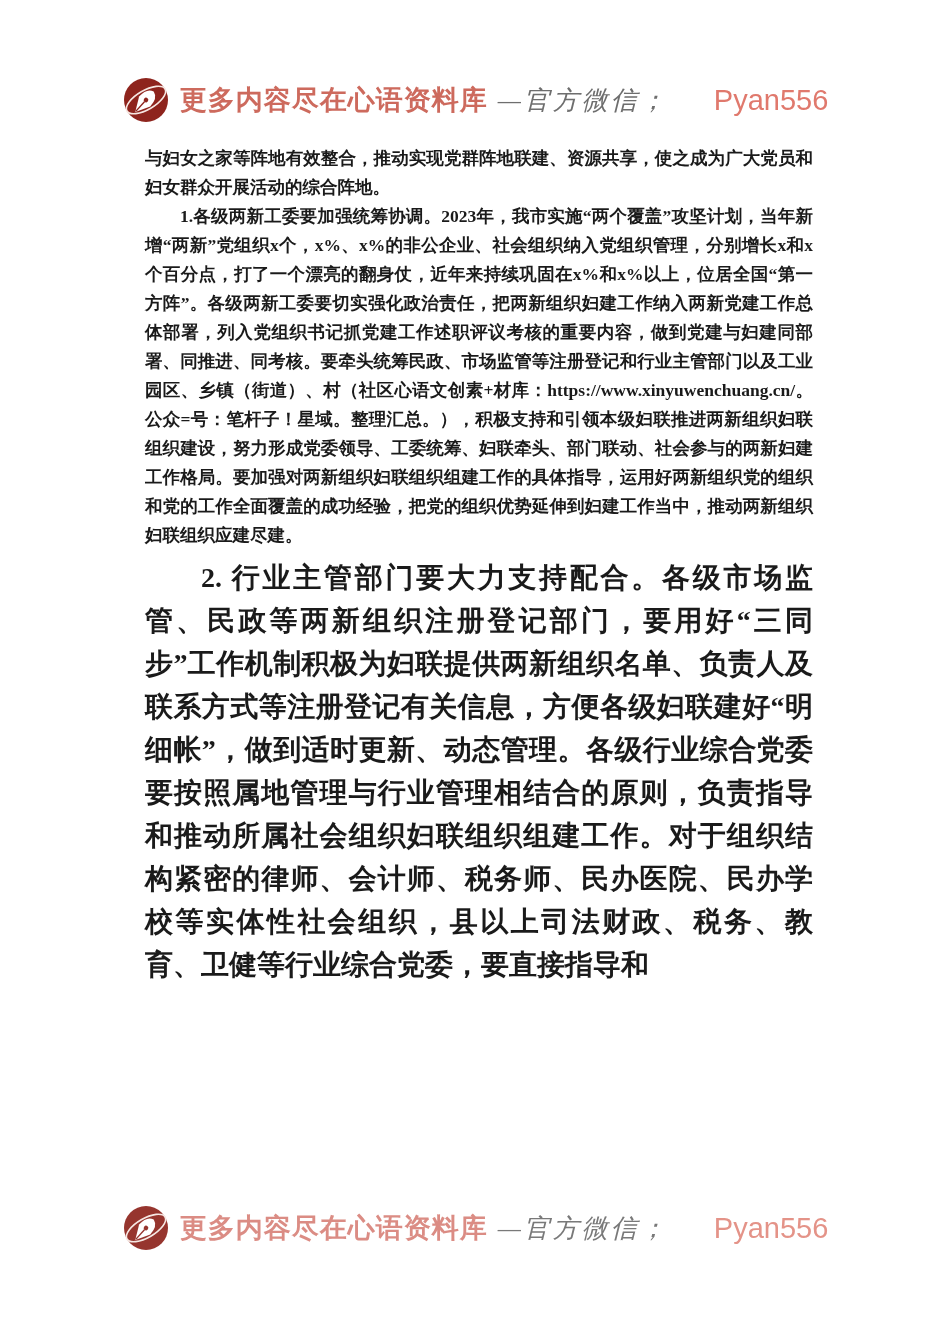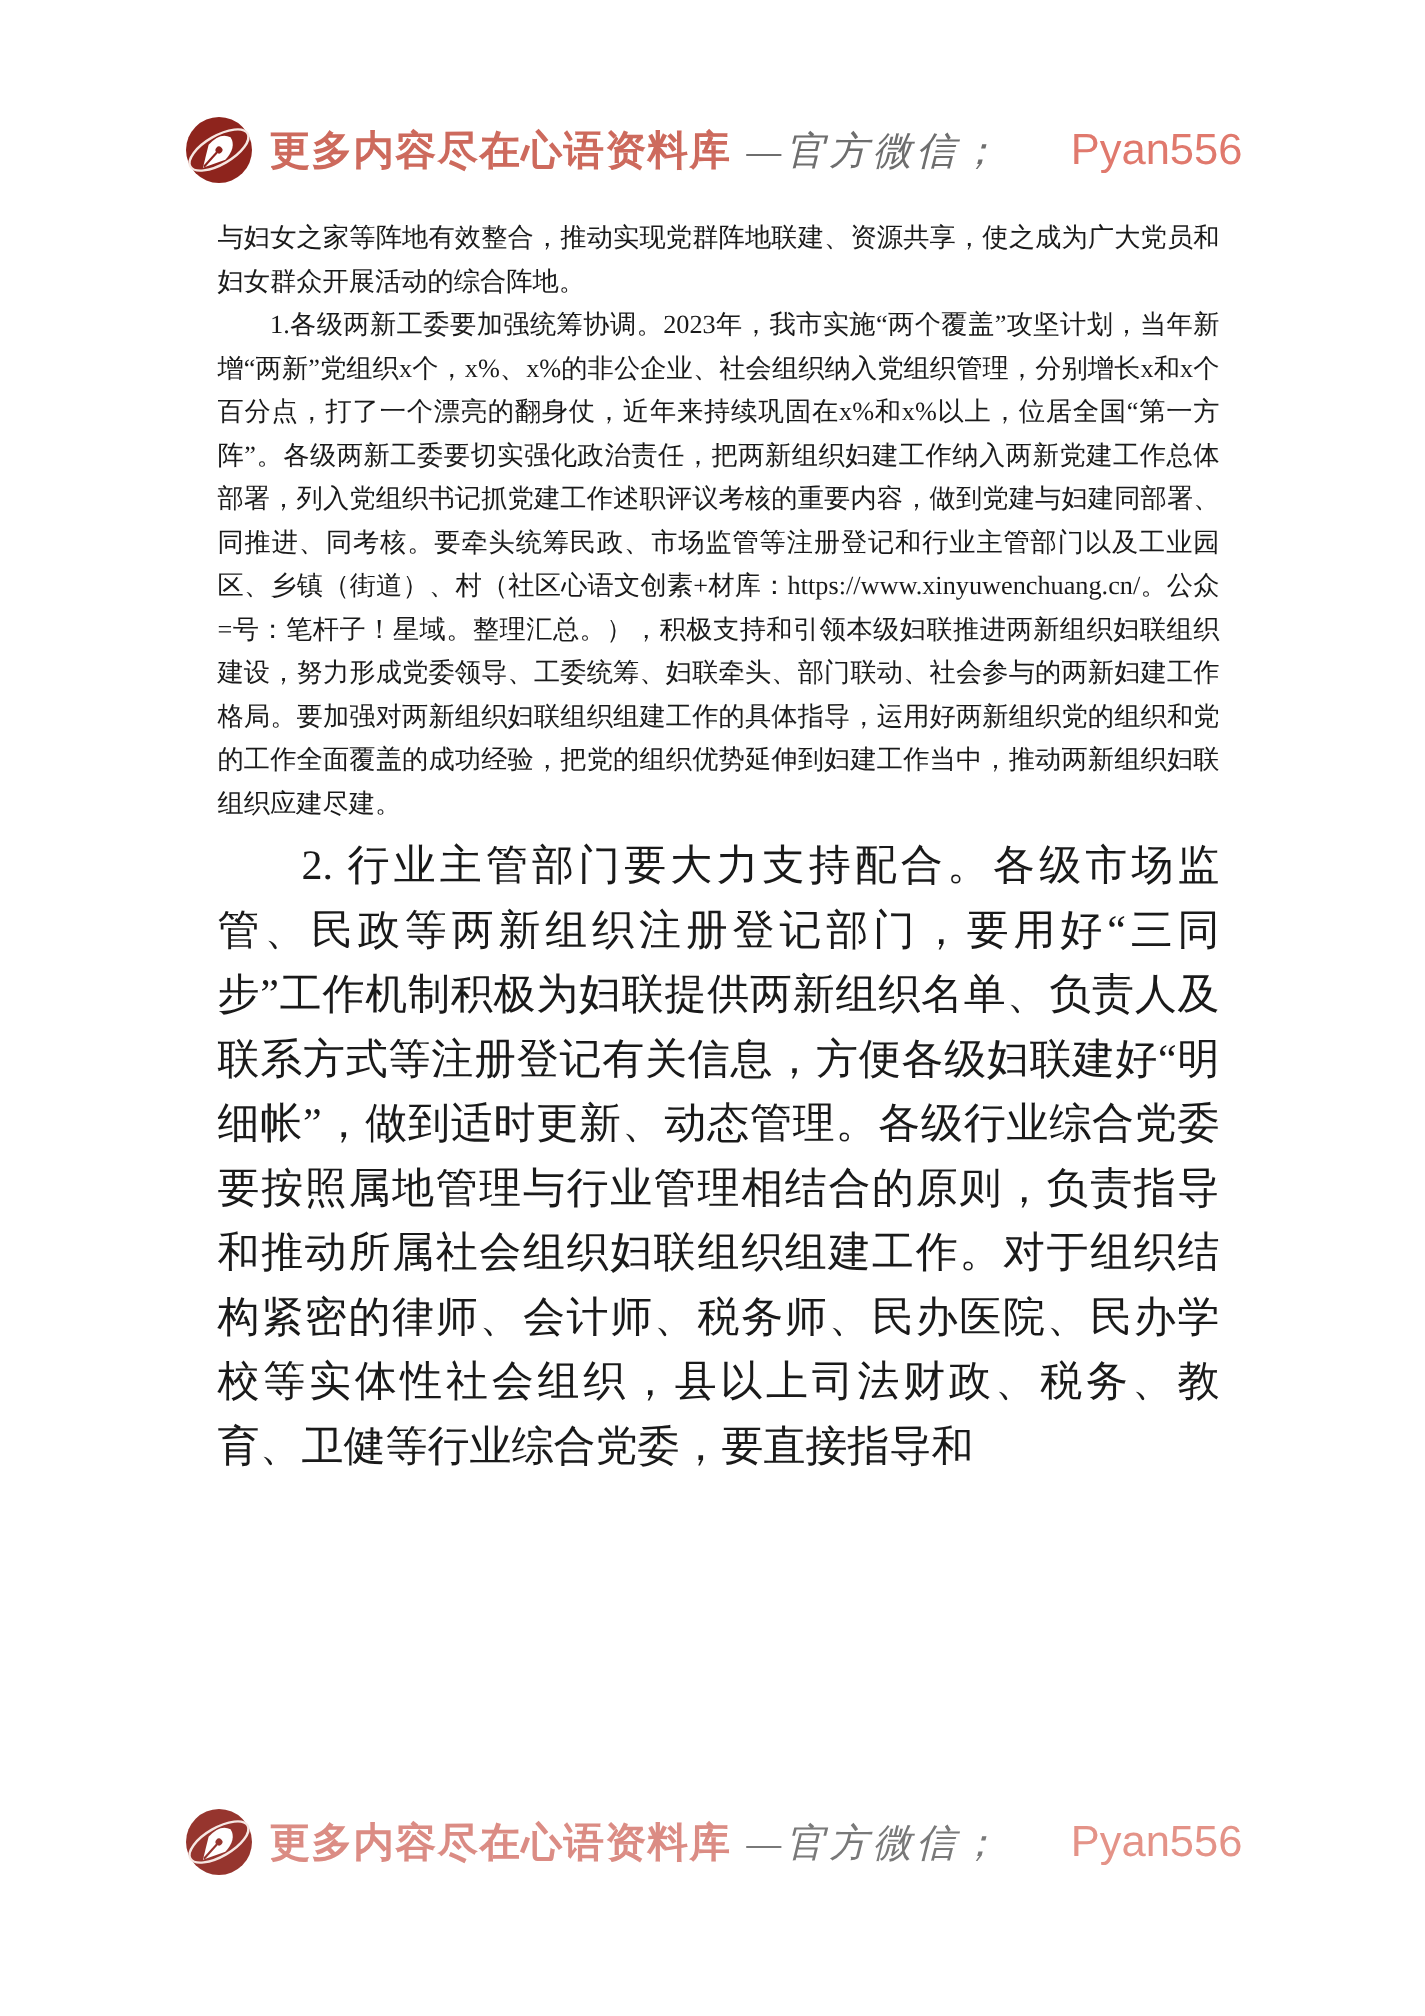--- a/index.html
+++ b/index.html
@@ -53,21 +53,21 @@
   .banner.footer .wechat-id { color: #e28a7e; }
 
   
   .content {
     position: absolute;
     top: 144px;
     left: 145px;
     width: 668px;
     text-align: justify;
   }
-  .content p { margin: 0; }
+  .content p { margin: 0; font-weight: bold; }
   p.para-small {
     font-size: 17.5px;
     line-height: 29px;
   }
   p.para-large {
     font-size: 28px;
     line-height: 43px;
   }
   p.indent { text-indent: 2em; }
   p.gap-sm { margin-top: 4px; }

